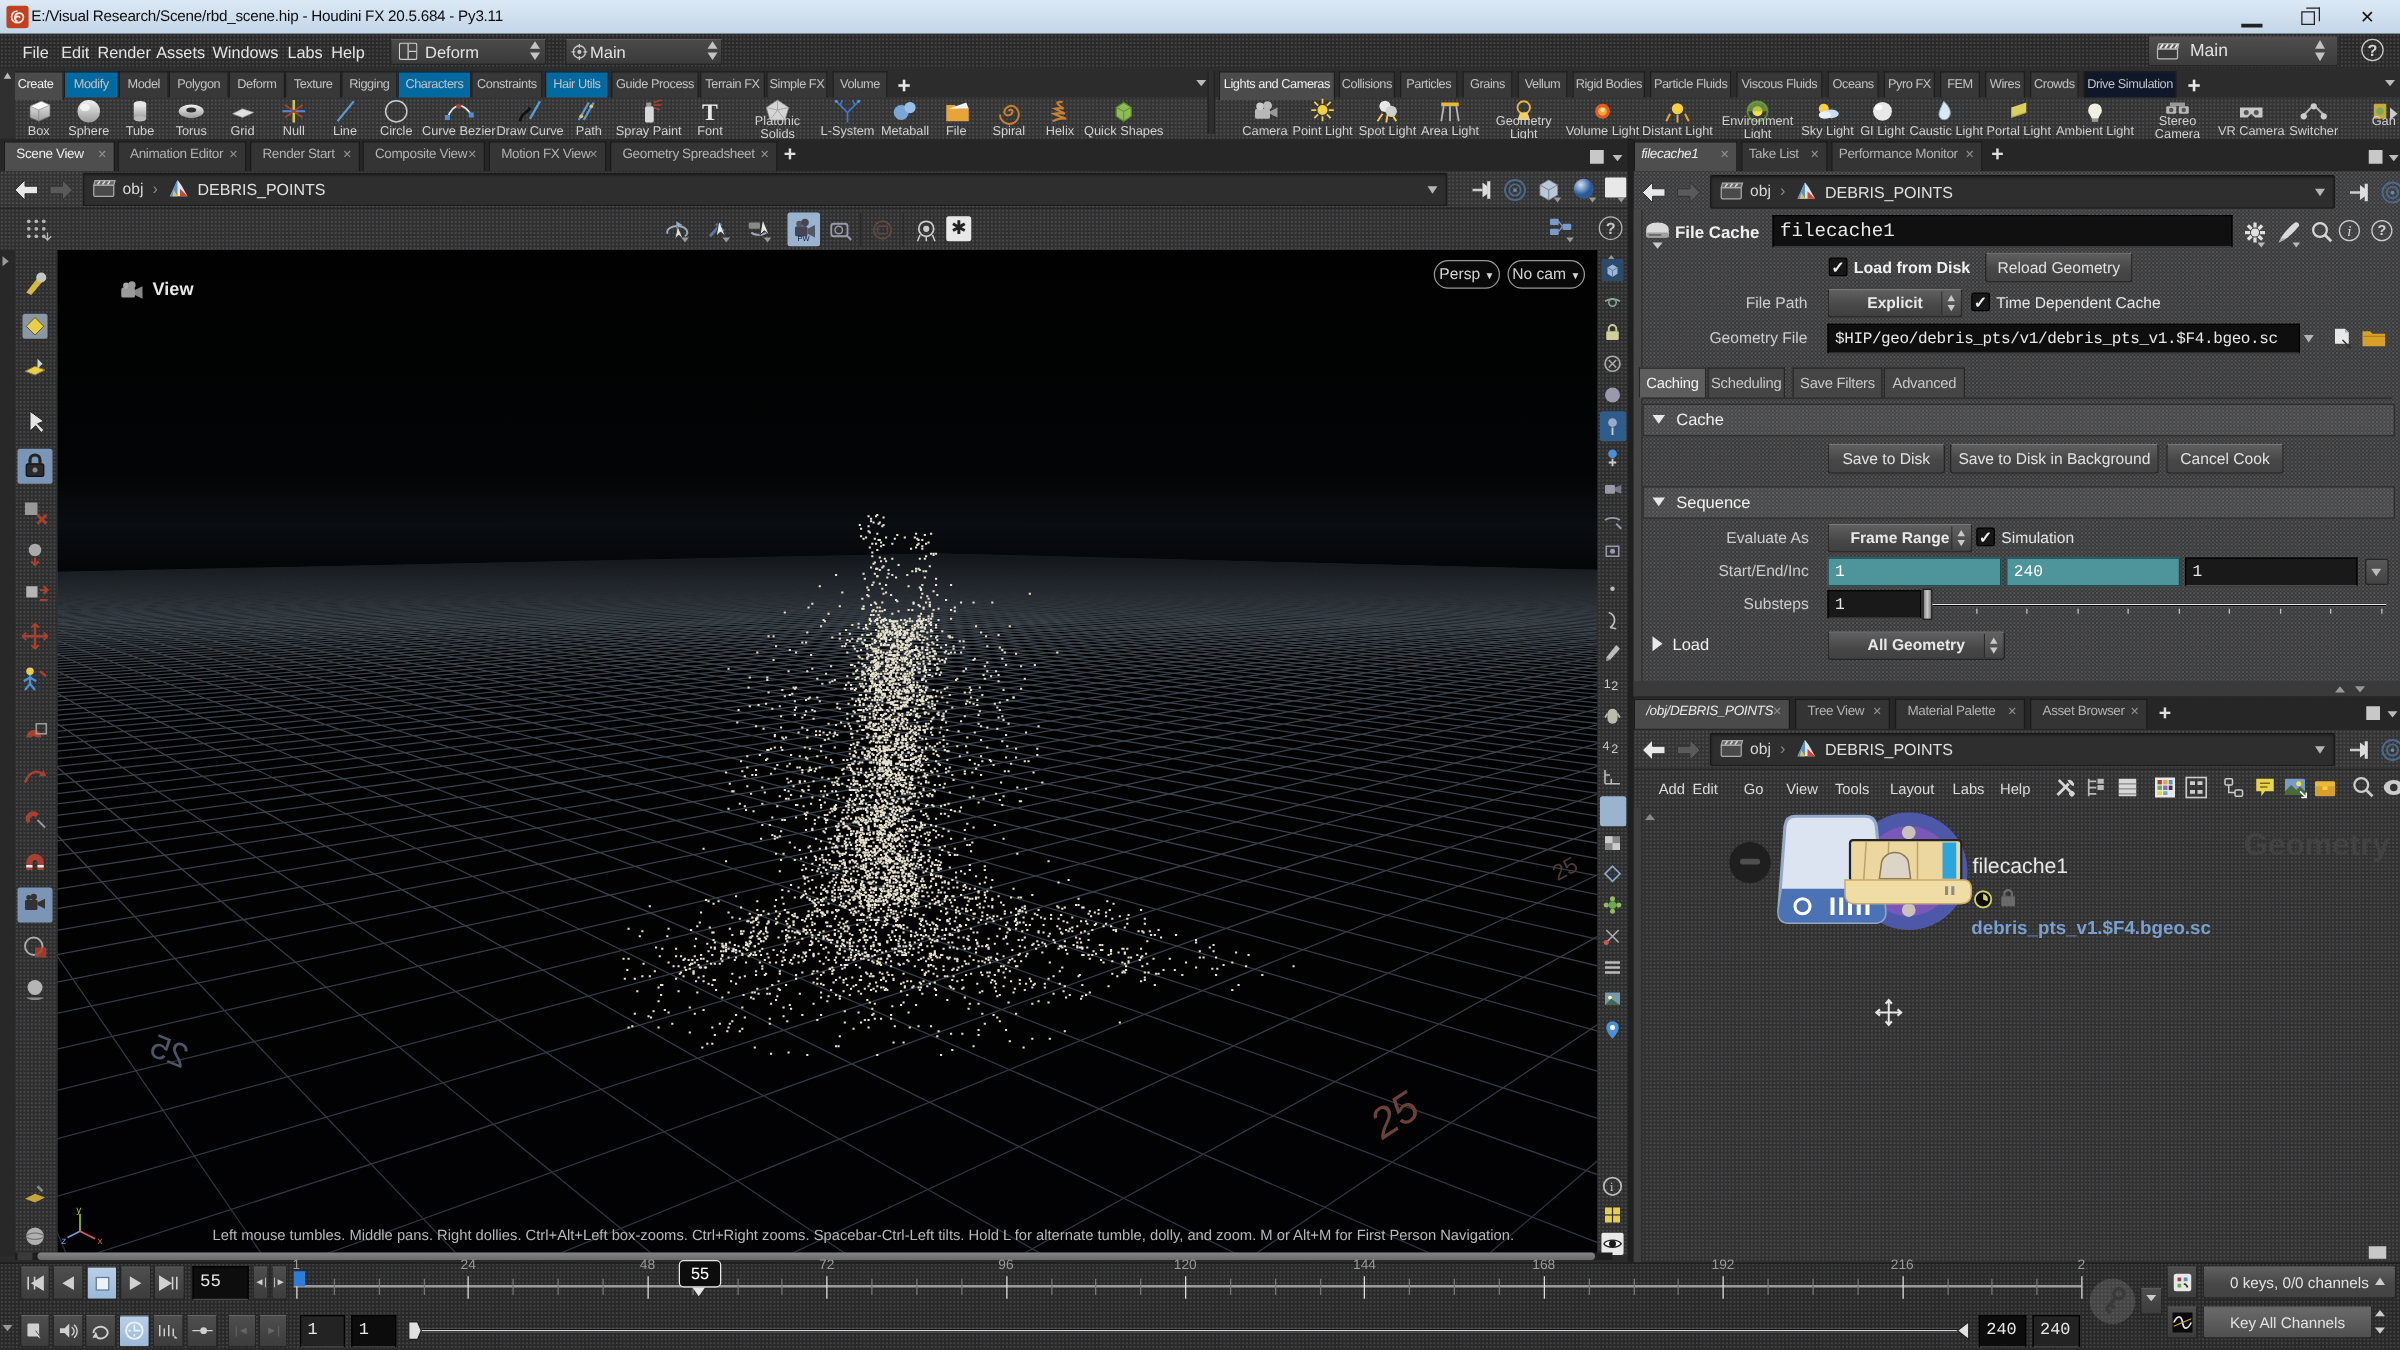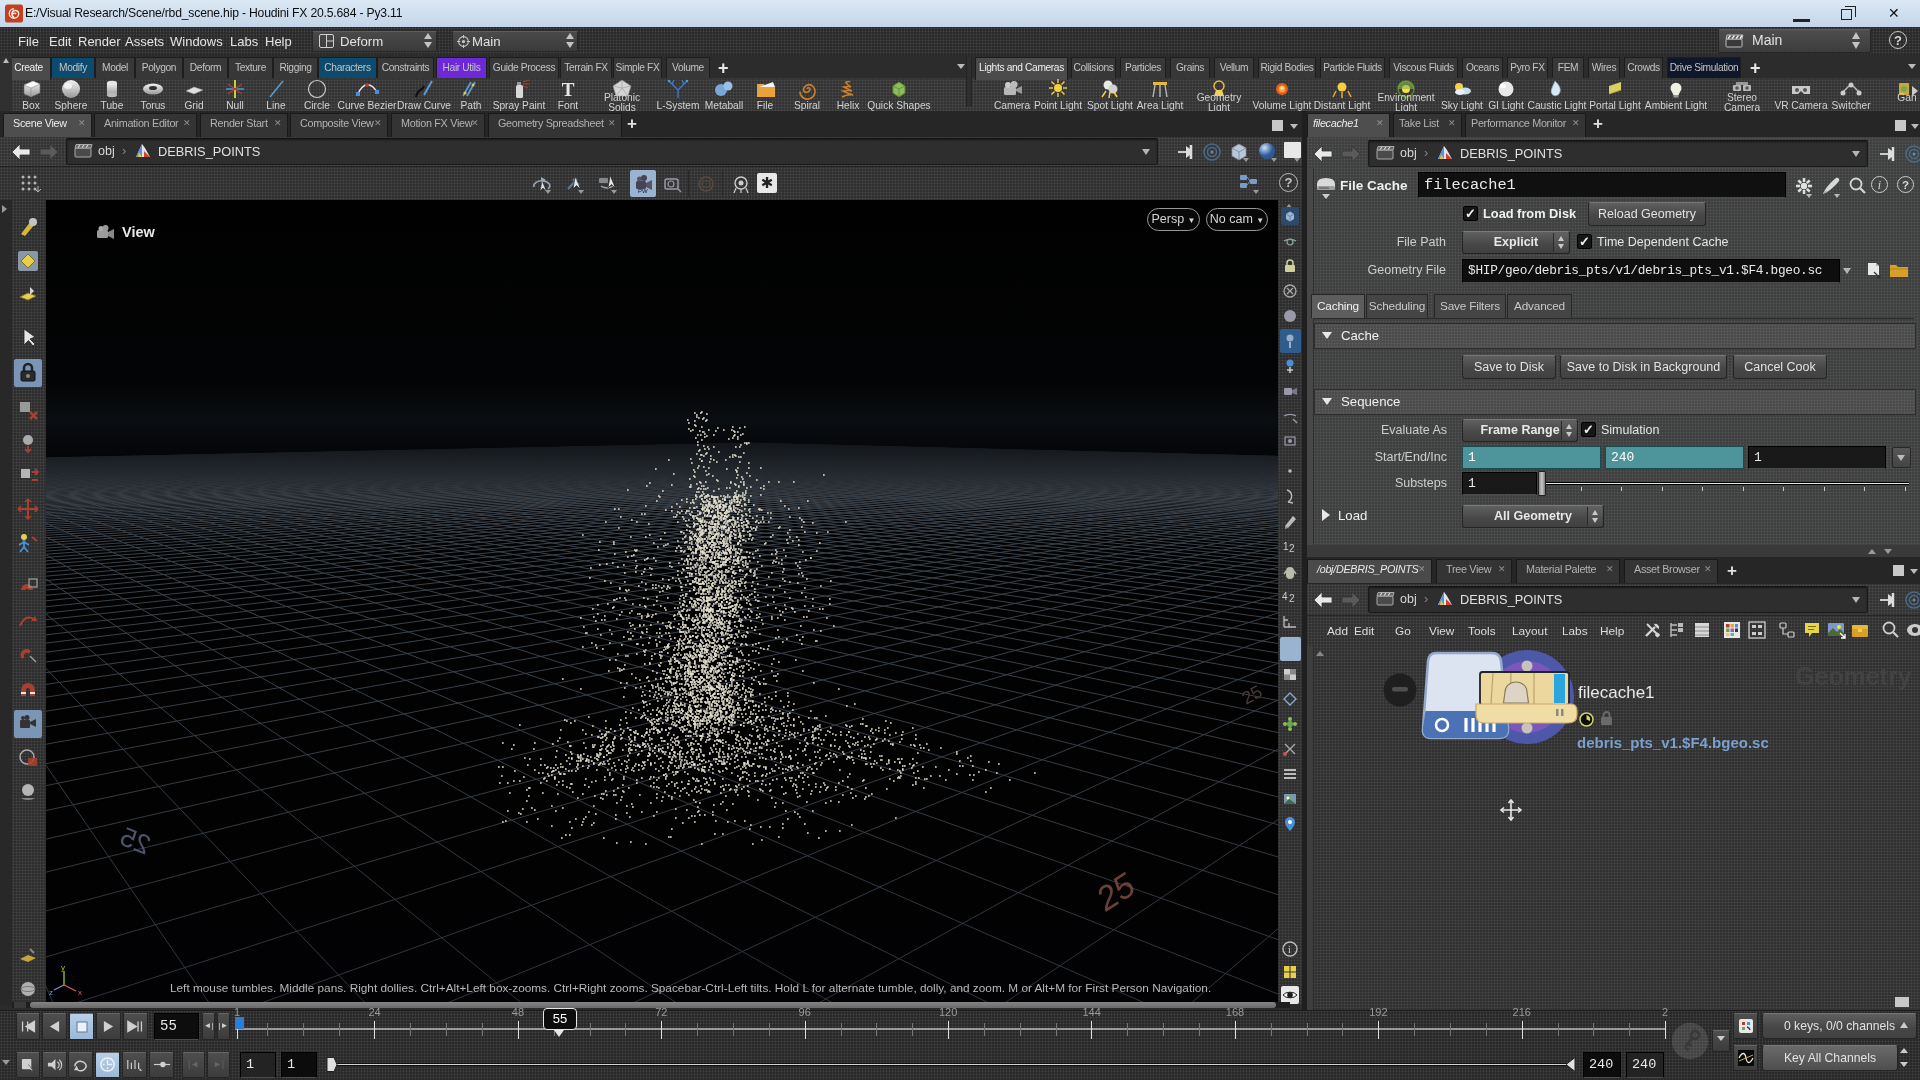--- a/index.html
+++ b/index.html
@@ -64,29 +64,29 @@
 <path d="M1 6 L17 6 L18 2 L2 2 Z" fill="#555" stroke="#bbb" stroke-width="1"></path>
 <path d="M3 5.5 L5.5 2.5 M7 5.5 L9.5 2.5 M11 5.5 L13.5 2.5 M15 5.5 L17 2.5" stroke="#eee" stroke-width="1.4"></path>
   </svg>
 <div class="abs" style="left:1752px;top:32px;font-size:14px;color:#e2e2e2;font-weight:normal;white-space:nowrap;">Main</div>
 <div class="abs" style="left:1852px;top:32px;width:0;height:0;border-left:4.5px solid transparent;border-right:4.5px solid transparent;border-bottom:7px solid #c4c4c4;"></div>
 <div class="abs" style="left:1852px;top:42px;width:0;height:0;border-left:4.5px solid transparent;border-right:4.5px solid transparent;border-top:7px solid #c4c4c4;"></div>
 <div class="abs" style="left:1889px;top:31px;width:18px;height:18px;border:1.6px solid #c9c9c9;border-radius:50%;color:#d5d5d5;font-size:13px;font-weight:bold;text-align:center;line-height:17px;">?</div>
 <div class="abs dots" style="left:0;top:55px;width:1920px;height:58px;background-color:#343434;"></div>
 <div class="abs" style="left:0;top:55px;width:1920px;height:23px;background:#2c2c2c;"></div>
 <div class="abs" style="left:6px;top:57px;width:45px;height:23px;background:#4b4b4b;border:1px solid #1d1d1d;border-bottom:none;color:#f0f0f0;font-size:10.2px;letter-spacing:-0.35px;text-align:center;line-height:20px;overflow:hidden;">Create</div>
-<div class="abs" style="left:51px;top:57px;width:44px;height:21px;background:#0c4a6e;border:1px solid #1d1d1d;border-bottom:none;color:#c3c3c3;font-size:10.2px;letter-spacing:-0.35px;text-align:center;line-height:20px;overflow:hidden;">Modify</div>
+<div class="abs" style="left:51px;top:57px;width:44px;height:21px;background:#0369a1;border:1px solid #1d1d1d;border-bottom:none;color:#c3c3c3;font-size:10.2px;letter-spacing:-0.35px;text-align:center;line-height:20px;overflow:hidden;">Modify</div>
 <div class="abs" style="left:95px;top:57px;width:40px;height:21px;background:#383838;border:1px solid #1d1d1d;border-bottom:none;color:#c3c3c3;font-size:10.2px;letter-spacing:-0.35px;text-align:center;line-height:20px;overflow:hidden;">Model</div>
 <div class="abs" style="left:135px;top:57px;width:48px;height:21px;background:#383838;border:1px solid #1d1d1d;border-bottom:none;color:#c3c3c3;font-size:10.2px;letter-spacing:-0.35px;text-align:center;line-height:20px;overflow:hidden;">Polygon</div>
 <div class="abs" style="left:183px;top:57px;width:45px;height:21px;background:#383838;border:1px solid #1d1d1d;border-bottom:none;color:#c3c3c3;font-size:10.2px;letter-spacing:-0.35px;text-align:center;line-height:20px;overflow:hidden;">Deform</div>
 <div class="abs" style="left:228px;top:57px;width:45px;height:21px;background:#383838;border:1px solid #1d1d1d;border-bottom:none;color:#c3c3c3;font-size:10.2px;letter-spacing:-0.35px;text-align:center;line-height:20px;overflow:hidden;">Texture</div>
 <div class="abs" style="left:273px;top:57px;width:45px;height:21px;background:#383838;border:1px solid #1d1d1d;border-bottom:none;color:#c3c3c3;font-size:10.2px;letter-spacing:-0.35px;text-align:center;line-height:20px;overflow:hidden;">Rigging</div>
-<div class="abs" style="left:318px;top:57px;width:59px;height:21px;background:#0c4a6e;border:1px solid #1d1d1d;border-bottom:none;color:#c3c3c3;font-size:10.2px;letter-spacing:-0.35px;text-align:center;line-height:20px;overflow:hidden;">Characters</div>
+<div class="abs" style="left:318px;top:57px;width:59px;height:21px;background:#0369a1;border:1px solid #1d1d1d;border-bottom:none;color:#c3c3c3;font-size:10.2px;letter-spacing:-0.35px;text-align:center;line-height:20px;overflow:hidden;">Characters</div>
 <div class="abs" style="left:377px;top:57px;width:57px;height:21px;background:#383838;border:1px solid #1d1d1d;border-bottom:none;color:#c3c3c3;font-size:10.2px;letter-spacing:-0.35px;text-align:center;line-height:20px;overflow:hidden;">Constraints</div>
-<div class="abs" style="left:436px;top:57px;width:51px;height:21px;background:#6d28d9;border:1px solid #1d1d1d;border-bottom:none;color:#c3c3c3;font-size:10.2px;letter-spacing:-0.35px;text-align:center;line-height:20px;overflow:hidden;">Hair Utils</div>
+<div class="abs" style="left:436px;top:57px;width:51px;height:21px;background:#0369a1;border:1px solid #1d1d1d;border-bottom:none;color:#c3c3c3;font-size:10.2px;letter-spacing:-0.35px;text-align:center;line-height:20px;overflow:hidden;">Hair Utils</div>
 <div class="abs" style="left:489px;top:57px;width:70px;height:21px;background:#383838;border:1px solid #1d1d1d;border-bottom:none;color:#c3c3c3;font-size:10.2px;letter-spacing:-0.35px;text-align:center;line-height:20px;overflow:hidden;">Guide Process</div>
 <div class="abs" style="left:560px;top:57px;width:52px;height:21px;background:#383838;border:1px solid #1d1d1d;border-bottom:none;color:#c3c3c3;font-size:10.2px;letter-spacing:-0.35px;text-align:center;line-height:20px;overflow:hidden;">Terrain FX</div>
 <div class="abs" style="left:613px;top:57px;width:49px;height:21px;background:#383838;border:1px solid #1d1d1d;border-bottom:none;color:#c3c3c3;font-size:10.2px;letter-spacing:-0.35px;text-align:center;line-height:20px;overflow:hidden;">Simple FX</div>
 <div class="abs" style="left:666px;top:57px;width:44px;height:21px;background:#383838;border:1px solid #1d1d1d;border-bottom:none;color:#c3c3c3;font-size:10.2px;letter-spacing:-0.35px;text-align:center;line-height:20px;overflow:hidden;">Volume</div>
 <div class="abs" style="left:975px;top:57px;width:93px;height:23px;background:#4b4b4b;border:1px solid #1d1d1d;border-bottom:none;color:#f0f0f0;font-size:10.2px;letter-spacing:-0.35px;text-align:center;line-height:20px;overflow:hidden;">Lights and Cameras</div>
 <div class="abs" style="left:1071px;top:57px;width:45px;height:21px;background:#383838;border:1px solid #1d1d1d;border-bottom:none;color:#c3c3c3;font-size:10.2px;letter-spacing:-0.35px;text-align:center;line-height:20px;overflow:hidden;">Collisions</div>
 <div class="abs" style="left:1120px;top:57px;width:46px;height:21px;background:#383838;border:1px solid #1d1d1d;border-bottom:none;color:#c3c3c3;font-size:10.2px;letter-spacing:-0.35px;text-align:center;line-height:20px;overflow:hidden;">Particles</div>
 <div class="abs" style="left:1170px;top:57px;width:40px;height:21px;background:#383838;border:1px solid #1d1d1d;border-bottom:none;color:#c3c3c3;font-size:10.2px;letter-spacing:-0.35px;text-align:center;line-height:20px;overflow:hidden;">Grains</div>
 <div class="abs" style="left:1214px;top:57px;width:40px;height:21px;background:#383838;border:1px solid #1d1d1d;border-bottom:none;color:#c3c3c3;font-size:10.2px;letter-spacing:-0.35px;text-align:center;line-height:20px;overflow:hidden;">Vellum</div>
 <div class="abs" style="left:1258px;top:57px;width:58px;height:21px;background:#383838;border:1px solid #1d1d1d;border-bottom:none;color:#c3c3c3;font-size:10.2px;letter-spacing:-0.35px;text-align:center;line-height:20px;overflow:hidden;">Rigid Bodies</div>

